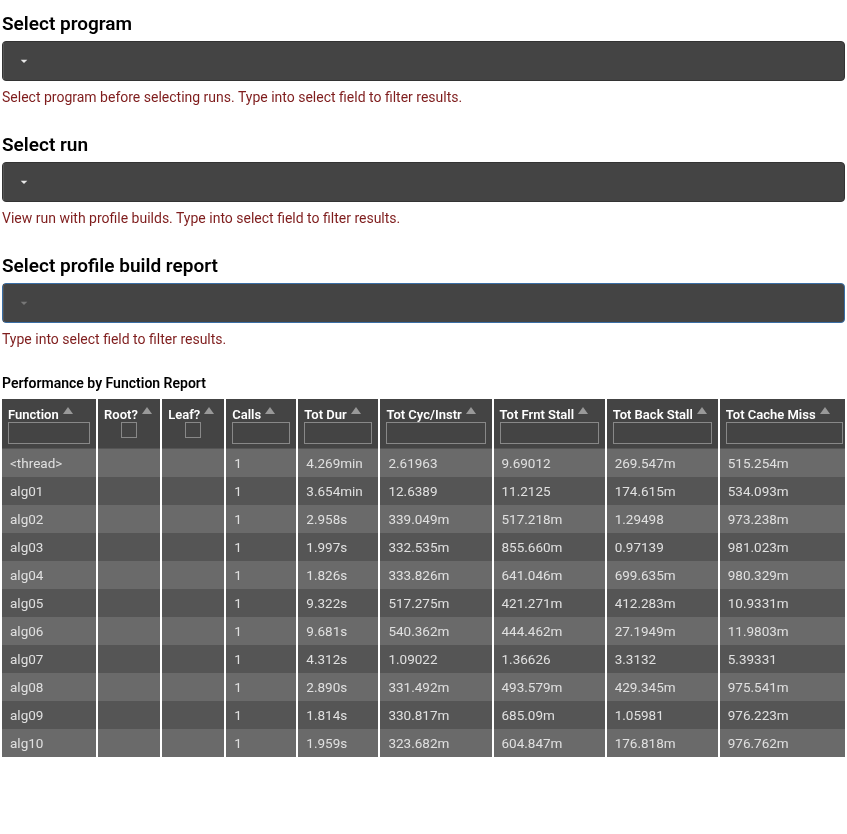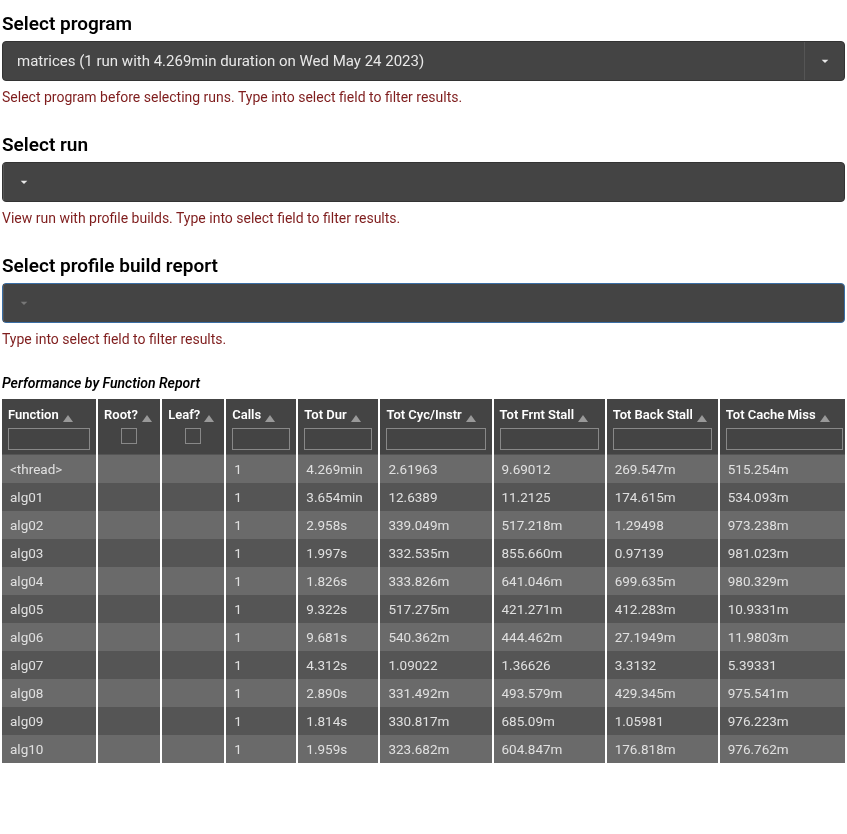--- a/index.html
+++ b/index.html
@@ -62,21 +62,20 @@
       color: #7f1d1d;
       font-size: 14px;
       margin-bottom: 28px;
     }
     .report-title {
       font-weight: 600;
       font-size: 14px;
       color: #000;
       margin-bottom: 8px;
       margin-top: 8px;
-      font-style: italic;
     }
     .table-container {
       width: 100%;
       overflow-x: auto;
     }
     table {
       border-collapse: collapse;
       width: 100%;
       min-width: 847px;
     }
@@ -89,23 +88,22 @@
       border-right: 2px solid #fff;
       border-bottom: 1px solid #555;
       font-size: 13px;
       vertical-align: top;
     }
     thead th:last-child {
       border-right: none;
     }
     .th-content {
       display: flex;
-      align-items: flex-end;
+      align-items: flex-start;
       gap: 4px;
-      margin-bottom: 6px;
       white-space: nowrap;
     }
     .sort-icon {
       width: 0;
       height: 0;
       border-left: 5px solid transparent;
       border-right: 5px solid transparent;
       border-bottom: 7px solid #999;
       display: inline-block;
     }
@@ -149,21 +147,20 @@
     .col-totcyc { width: 113px; }
     .col-totfrnt { width: 113px; }
     .col-totback { width: 113px; }
     .col-totcache { width: 130px; }
   </style>
 </head>
 <body>
 
 <div class="section-label">Select program</div>
 <div class="select-box">
-  <div class="select-text">matrices (1 run with 4.269min duration on Wed May 24 2023)</div>
   <div class="select-arrow">
     <svg viewBox="0 0 24 24">
         <path d="M7 10l5 5 5-5z"></path>
       </svg>
   </div>
 </div>
 <div class="hint-text">Select program before selecting runs. Type into select field to filter results.</div>
 
 <div class="section-label">Select run</div>
 <div class="select-box">

